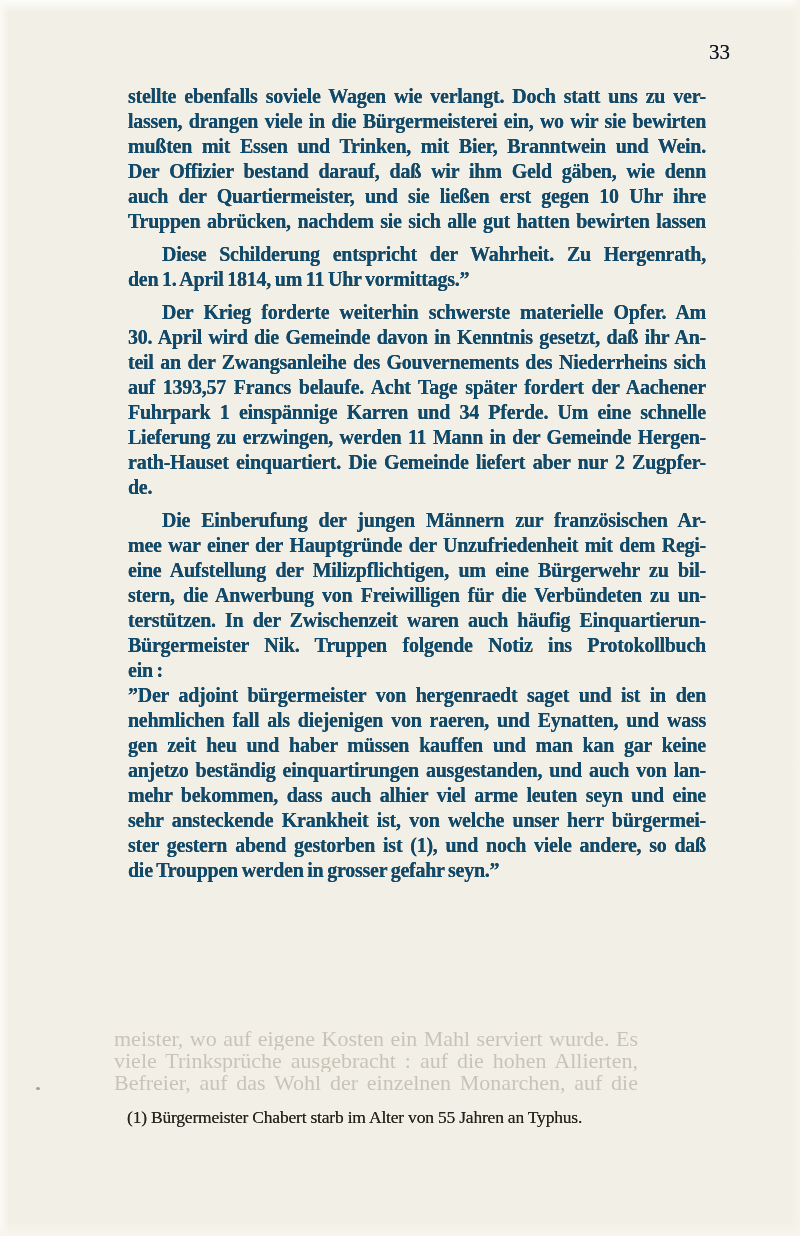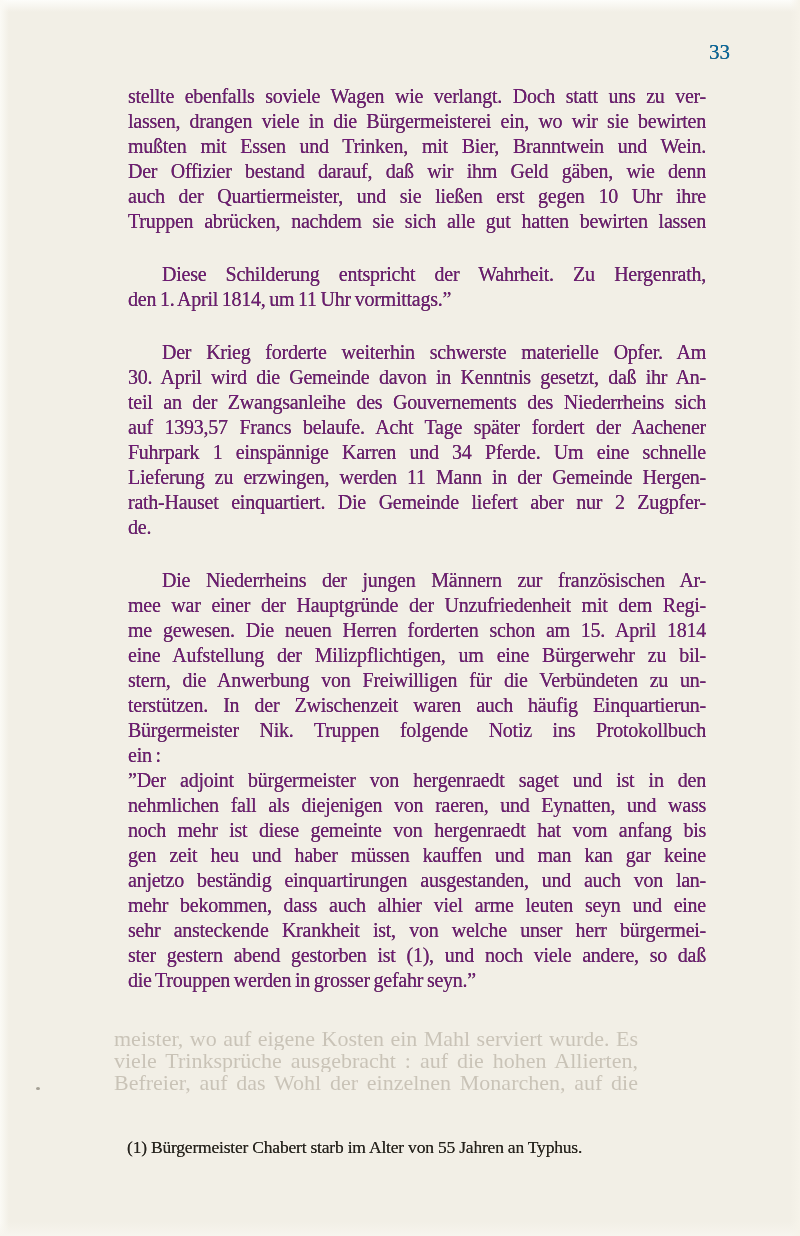--- a/index.html
+++ b/index.html
@@ -13,42 +13,43 @@
     background:linear-gradient(#fdfdfa,rgba(253,253,250,0));pointer-events:none;}
   .edge-left{position:absolute;left:0;top:0;width:9px;height:1236px;
     background:linear-gradient(90deg,#fbfaf5,rgba(251,250,245,0));pointer-events:none;}
   .edge-bottom{position:absolute;left:0;bottom:0;width:800px;height:14px;
     background:linear-gradient(rgba(247,245,238,0),#f7f5ee);pointer-events:none;}
   .edge-right{position:absolute;right:0;top:0;width:10px;height:1236px;
     background:linear-gradient(270deg,#f6f3ea,rgba(246,243,234,0));pointer-events:none;}
 
   .page-number{
     position:absolute;top:40px;left:660px;width:70px;
-    text-align:right;font-size:21px;color:#0369a1;
+    text-align:right;font-size:21px;color:#0f172a;
     text-shadow:0 0 .3px rgba(38,35,29,.8);
   }
 
   .text-block{
     position:absolute;left:128px;top:84px;width:578px;
-    font-size:20px;line-height:25px;color:#701a75;
+    font-size:20px;line-height:25px;color:#0c4a6e;
     letter-spacing:-0.25px;word-spacing:-1px;
     text-shadow:0 0 .35px rgba(33,31,26,.85);
+    font-weight:bold;
   }
-  .para{margin-top:28px;}
+  .para{margin-top:8px;}
   .para.no-indent{margin-top:0;}
   .para:first-child{margin-top:0;}
   .line{
     height:25px;overflow:hidden;
     text-align:justify;text-align-last:justify;
   }
   .line.last{text-align-last:left;}
   .line.first{text-indent:34px;}
 
   .footnote{
-    position:absolute;left:127px;top:1136px;width:540px;
+    position:absolute;left:127px;top:1106px;width:540px;
     font-size:17.5px;line-height:23px;color:#26231d;
     letter-spacing:-0.2px;
     text-shadow:0 0 .3px rgba(38,35,29,.8);
   }
 
   
   .ghost-layer{
     position:absolute;left:114px;top:1028px;width:524px;
     font-size:22px;line-height:22px;
     color:rgba(122,112,93,.34);
@@ -95,33 +96,31 @@
       <div class="line first">Der Krieg forderte weiterhin schwerste materielle Opfer. Am</div>
       <div class="line">30. April wird die Gemeinde davon in Kenntnis gesetzt, daß ihr An-</div>
       <div class="line">teil an der Zwangsanleihe des Gouvernements des Niederrheins sich</div>
       <div class="line">auf 1393,57 Francs belaufe. Acht Tage später fordert der Aachener</div>
       <div class="line">Fuhrpark 1 einspännige Karren und 34 Pferde. Um eine schnelle</div>
       <div class="line">Lieferung zu erzwingen, werden 11 Mann in der Gemeinde Hergen-</div>
       <div class="line">rath-Hauset einquartiert. Die Gemeinde liefert aber nur 2 Zugpfer-</div>
       <div class="line last">de.</div>
     </div>
     <div class="para indent">
-      <div class="line first">Die Niederrheins der jungen Männern zur französischen Ar-</div>
+      <div class="line first">Die Einberufung der jungen Männern zur französischen Ar-</div>
       <div class="line">mee war einer der Hauptgründe der Unzufriedenheit mit dem Regi-</div>
-      <div class="line">me gewesen. Die neuen Herren forderten schon am 15. April 1814</div>
       <div class="line">eine Aufstellung der Milizpflichtigen, um eine Bürgerwehr zu bil-</div>
       <div class="line">stern, die Anwerbung von Freiwilligen für die Verbündeten zu un-</div>
       <div class="line">terstützen. In der Zwischenzeit waren auch häufig Einquartierun-</div>
       <div class="line">Bürgermeister Nik. Truppen folgende Notiz ins Protokollbuch</div>
       <div class="line last">ein :</div>
     </div>
     <div class="para no-indent">
       <div class="line">”Der adjoint bürgermeister von hergenraedt saget und ist in den</div>
       <div class="line">nehmlichen fall als diejenigen von raeren, und Eynatten, und wass</div>
-      <div class="line">noch mehr ist diese gemeinte von hergenraedt hat vom anfang bis</div>
       <div class="line">gen zeit heu und haber müssen kauffen und man kan gar keine</div>
       <div class="line">anjetzo beständig einquartirungen ausgestanden, und auch von lan-</div>
       <div class="line">mehr bekommen, dass auch alhier viel arme leuten seyn und eine</div>
       <div class="line">sehr ansteckende Krankheit ist, von welche unser herr bürgermei-</div>
       <div class="line">ster gestern abend gestorben ist (1), und noch viele andere, so daß</div>
       <div class="line last">die Trouppen werden in grosser gefahr seyn.”</div>
     </div>
   </div>
 
 <div class="footnote">(1) Bürgermeister Chabert starb im Alter von 55 Jahren an Typhus.</div>

